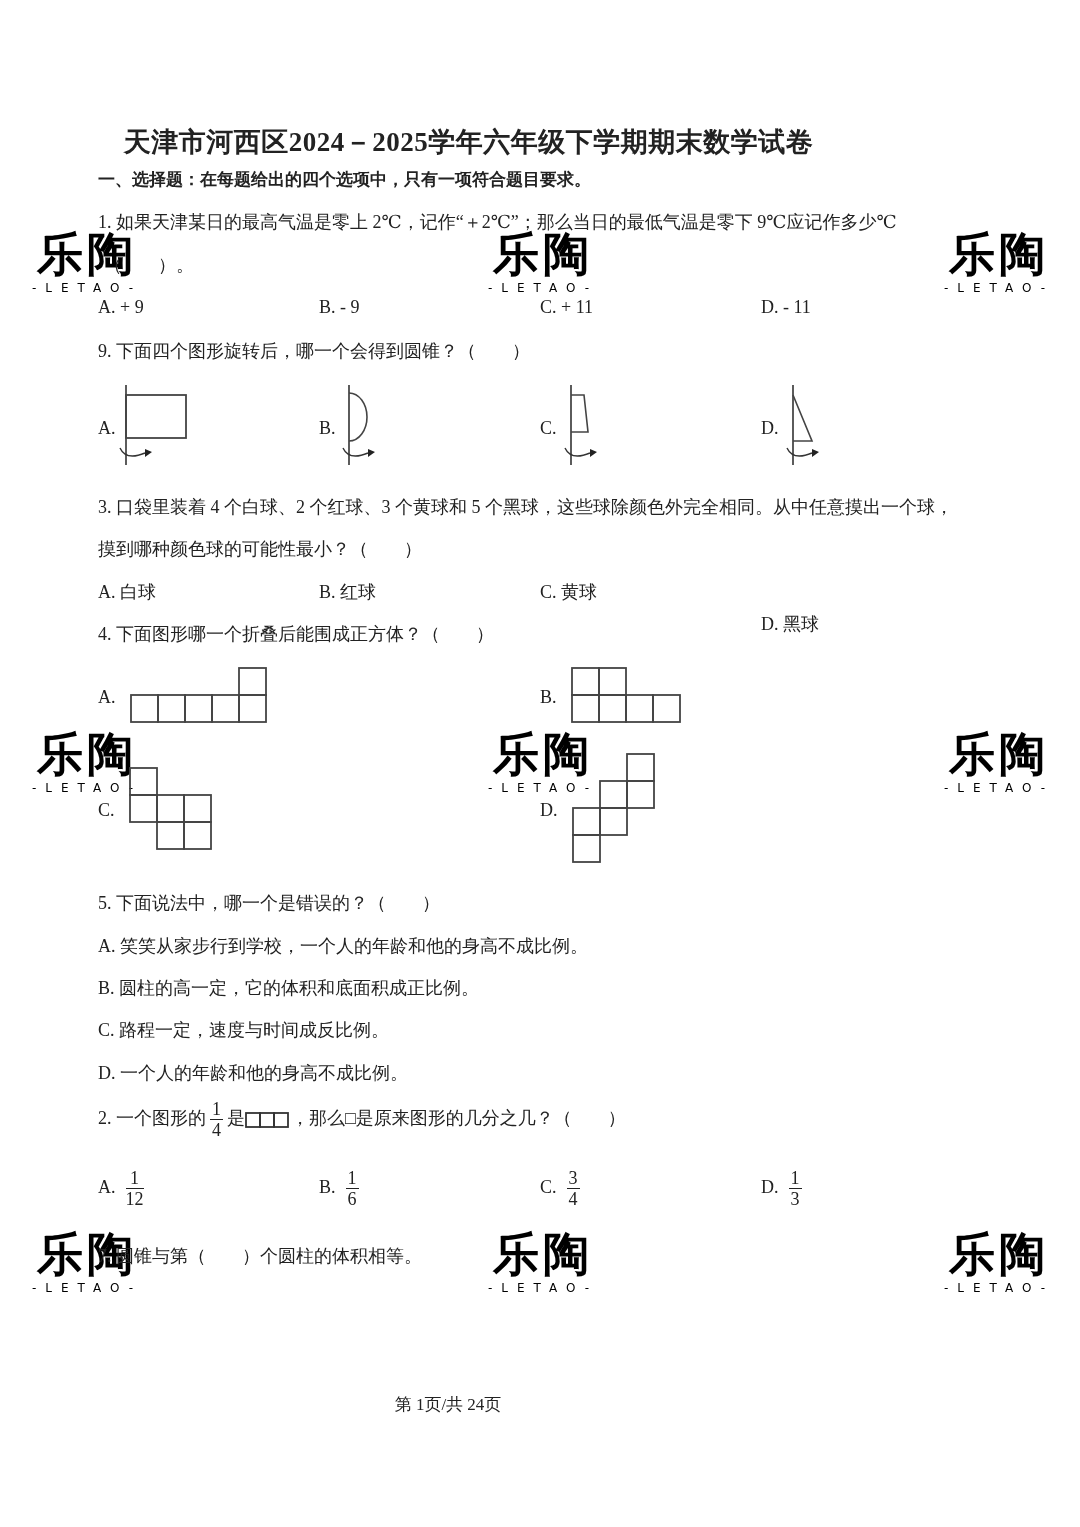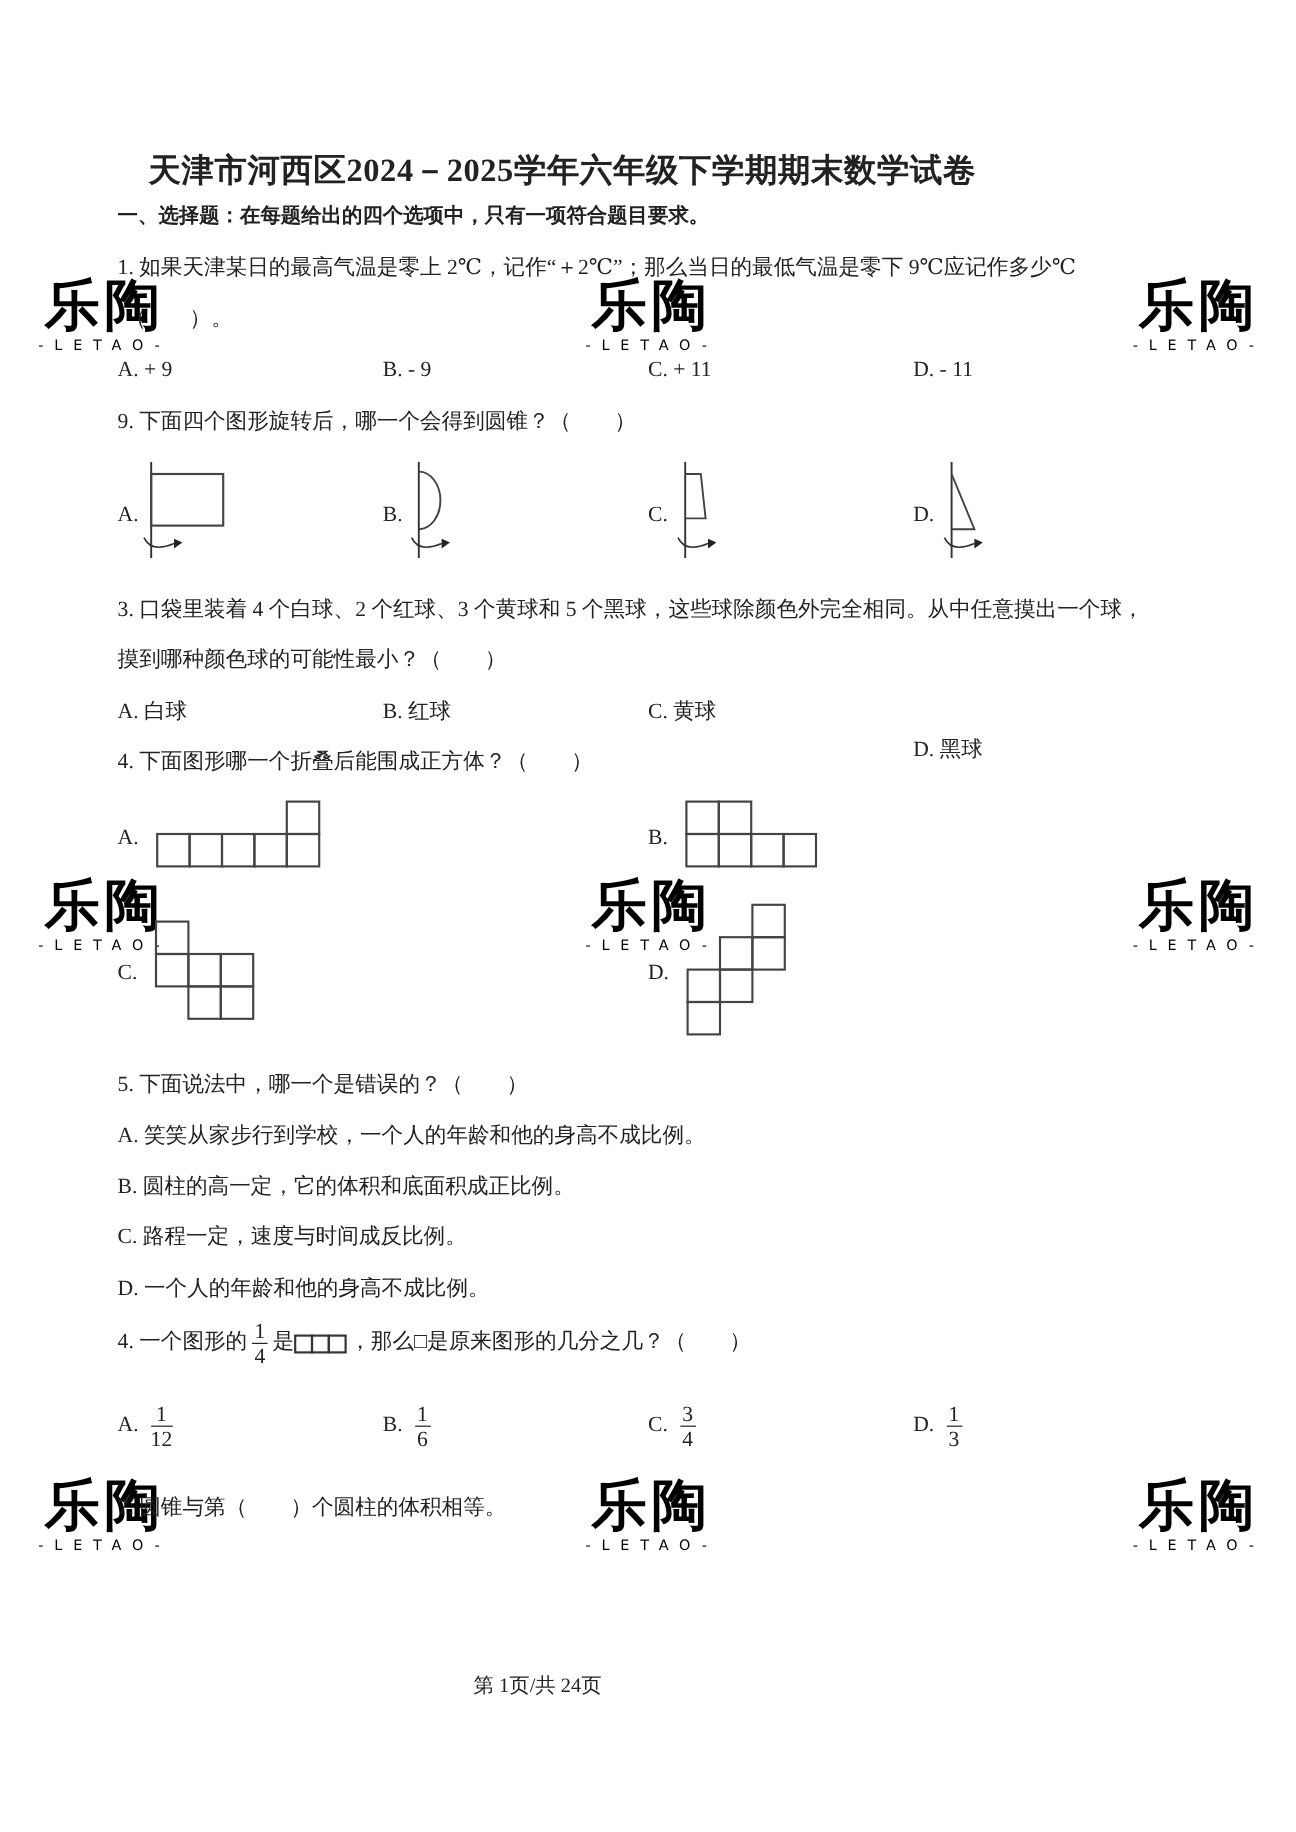--- a/index.html
+++ b/index.html
@@ -153,21 +153,21 @@
   </g>
 </svg>
 
 <div class="line" style="top:891px">5. 下面说法中，哪一个是错误的？（　　）</div>
 <div class="line" style="top:934px">A. 笑笑从家步行到学校，一个人的年龄和他的身高不成比例。</div>
 <div class="line" style="top:976px">B. 圆柱的高一定，它的体积和底面积成正比例。</div>
 <div class="line" style="top:1018px">C. 路程一定，速度与时间成反比例。</div>
 <div class="line" style="top:1061px">D. 一个人的年龄和他的身高不成比例。</div>
 
 <div class="line" style="top:1099px">
-  <span>4. 一个图形的</span><span class="frac"><span class="num">1</span><span>4</span></span><span>是</span><svg width="46" height="18" style="vertical-align:middle">
+  <span>2. 一个图形的</span><span class="frac"><span class="num">1</span><span>4</span></span><span>是</span><svg width="46" height="18" style="vertical-align:middle">
       <g fill="none" stroke="#333" stroke-width="1.8">
         <rect x="1" y="2" width="14" height="14"></rect>
         <rect x="15" y="2" width="14" height="14"></rect>
         <rect x="29" y="2" width="14" height="14"></rect>
       </g>
     </svg><span>，那么□是原来图形的几分之几？（　　）</span>
 </div>
 <div class="opt" style="top:1168px;left:98px"><span>A.</span><span class="frac" style="margin-left:10px"><span class="num">1</span><span>12</span></span></div>
 <div class="opt" style="top:1168px;left:319px"><span>B.</span><span class="frac" style="margin-left:10px"><span class="num">1</span><span>6</span></span></div>
 <div class="opt" style="top:1168px;left:540px"><span>C.</span><span class="frac" style="margin-left:10px"><span class="num">3</span><span>4</span></span></div>

